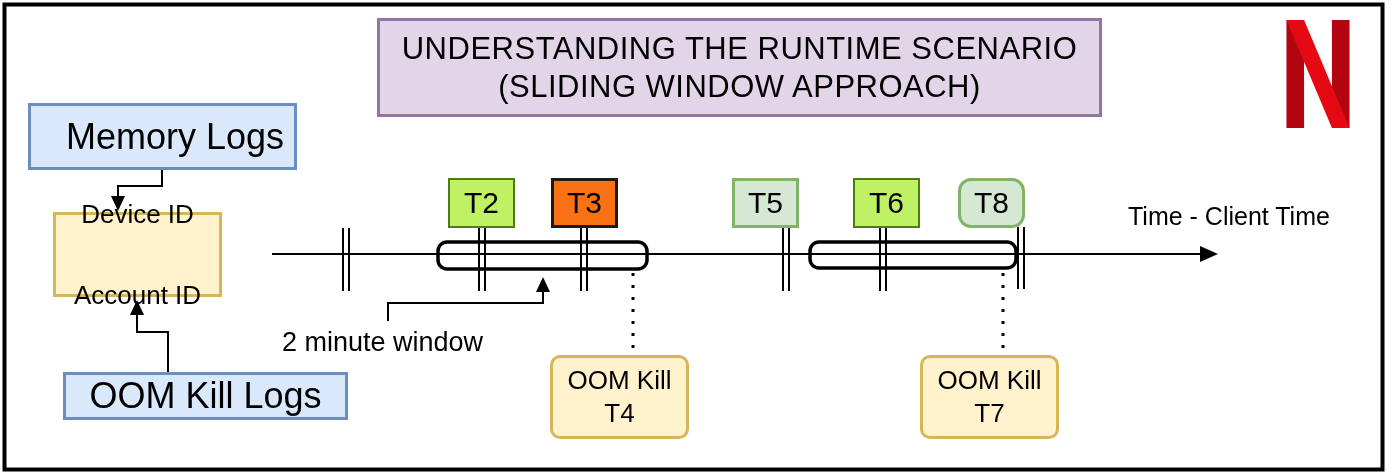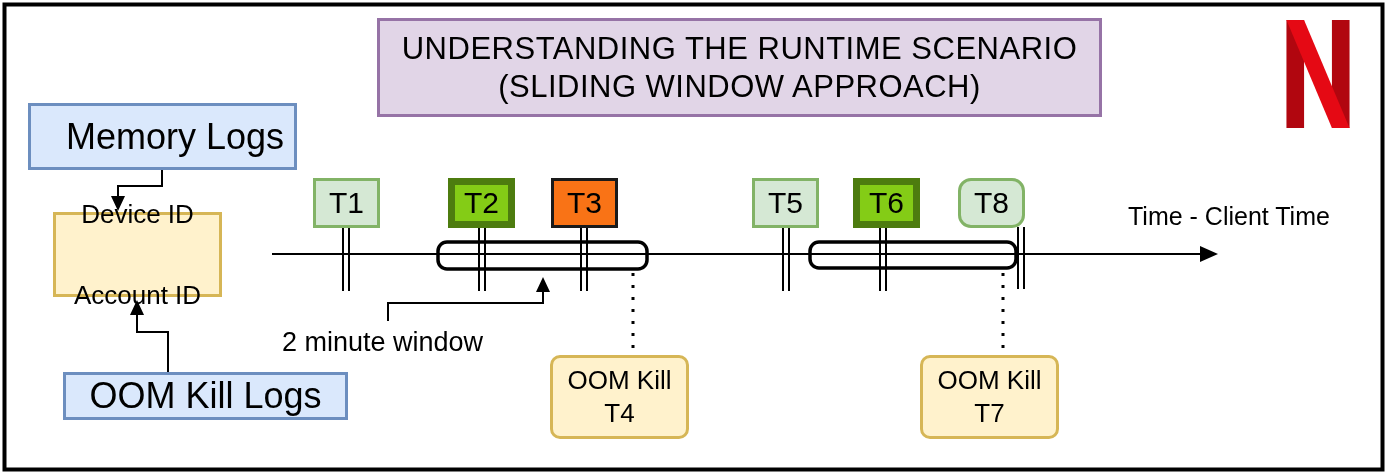--- a/index.html
+++ b/index.html
@@ -8,32 +8,32 @@
     font-family:"Liberation Sans", sans-serif;color:#000;
   }
   #diagram-svg{position:absolute;left:0;top:0;width:1400px;height:474px;}
   .box{
     position:absolute;box-sizing:border-box;display:flex;flex-direction:column;
     align-items:center;justify-content:center;text-align:center;line-height:1.2;
   }
   .blue   {background:#dae8fc;border:3px solid #6c8ebf;}
   .yellow {background:#fff2cc;border:3px solid #d6b656;}
   .green  {background:#d5e8d4;border:3px solid #82b366;}
-  .red    {background:#84cc16;border:7px solid #4d7c0f;}
+  .red    {background:#bef264;border:2px solid #4d7c0f;}
   .blackb {background:#f97316;border:3px solid #1a1a1a;}
   .purple {background:#e1d5e7;border:3px solid #9673a6;}
 
   .title-box{left:377px;top:18px;width:725px;height:99px;font-size:31px;letter-spacing:.5px;}
   .memory-box{left:28px;top:103px;width:269px;height:67px;font-size:36px;padding-left:25px;}
   .device-box{left:53px;top:212px;width:169px;height:85px;font-size:26px;line-height:34px;gap:47px;}
   .oomlogs-box{left:28px;top:372px;width:285px;height:48px;font-size:36px;margin-left:35px;}
 
   .event-box{width:67px;height:50px;font-size:30px;top:178px;}
   .ev-t1{left:313px;} .ev-t2{left:448px;} .ev-t3{left:551px;}
-  .ev-t5{left:752px;} .ev-t6{left:853px;} .ev-t8{left:958px;border-radius:13px;}
+  .ev-t5{left:732px;} .ev-t6{left:853px;} .ev-t8{left:958px;border-radius:13px;}
 
   .oomkill-box{width:139px;height:84px;top:355px;font-size:26px;line-height:33px;border-radius:10px;}
   .oom-t4{left:550px;} .oom-t7{left:920px;}
 
   .free-label{position:absolute;white-space:nowrap;}
   .window-label{left:282px;top:327px;font-size:27px;}
   .axis-label{left:1128px;top:202px;font-size:25px;}
 
   .netflix{position:absolute;left:1285px;top:20px;width:66px;height:108px;}
 </style>
@@ -89,23 +89,20 @@
 
   <div class="box yellow device-box">
     <span>Device ID</span>
     <span>Account ID</span>
   </div>
 
   <div class="box blue oomlogs-box">
     <span>OOM Kill Logs</span>
   </div>
 
-  <div class="box green event-box ev-t1">
-    <span>T1</span>
-  </div>
   <div class="box red event-box ev-t2">
     <span>T2</span>
   </div>
   <div class="box blackb event-box ev-t3">
     <span>T3</span>
   </div>
   <div class="box green event-box ev-t5">
     <span>T5</span>
   </div>
   <div class="box red event-box ev-t6">

